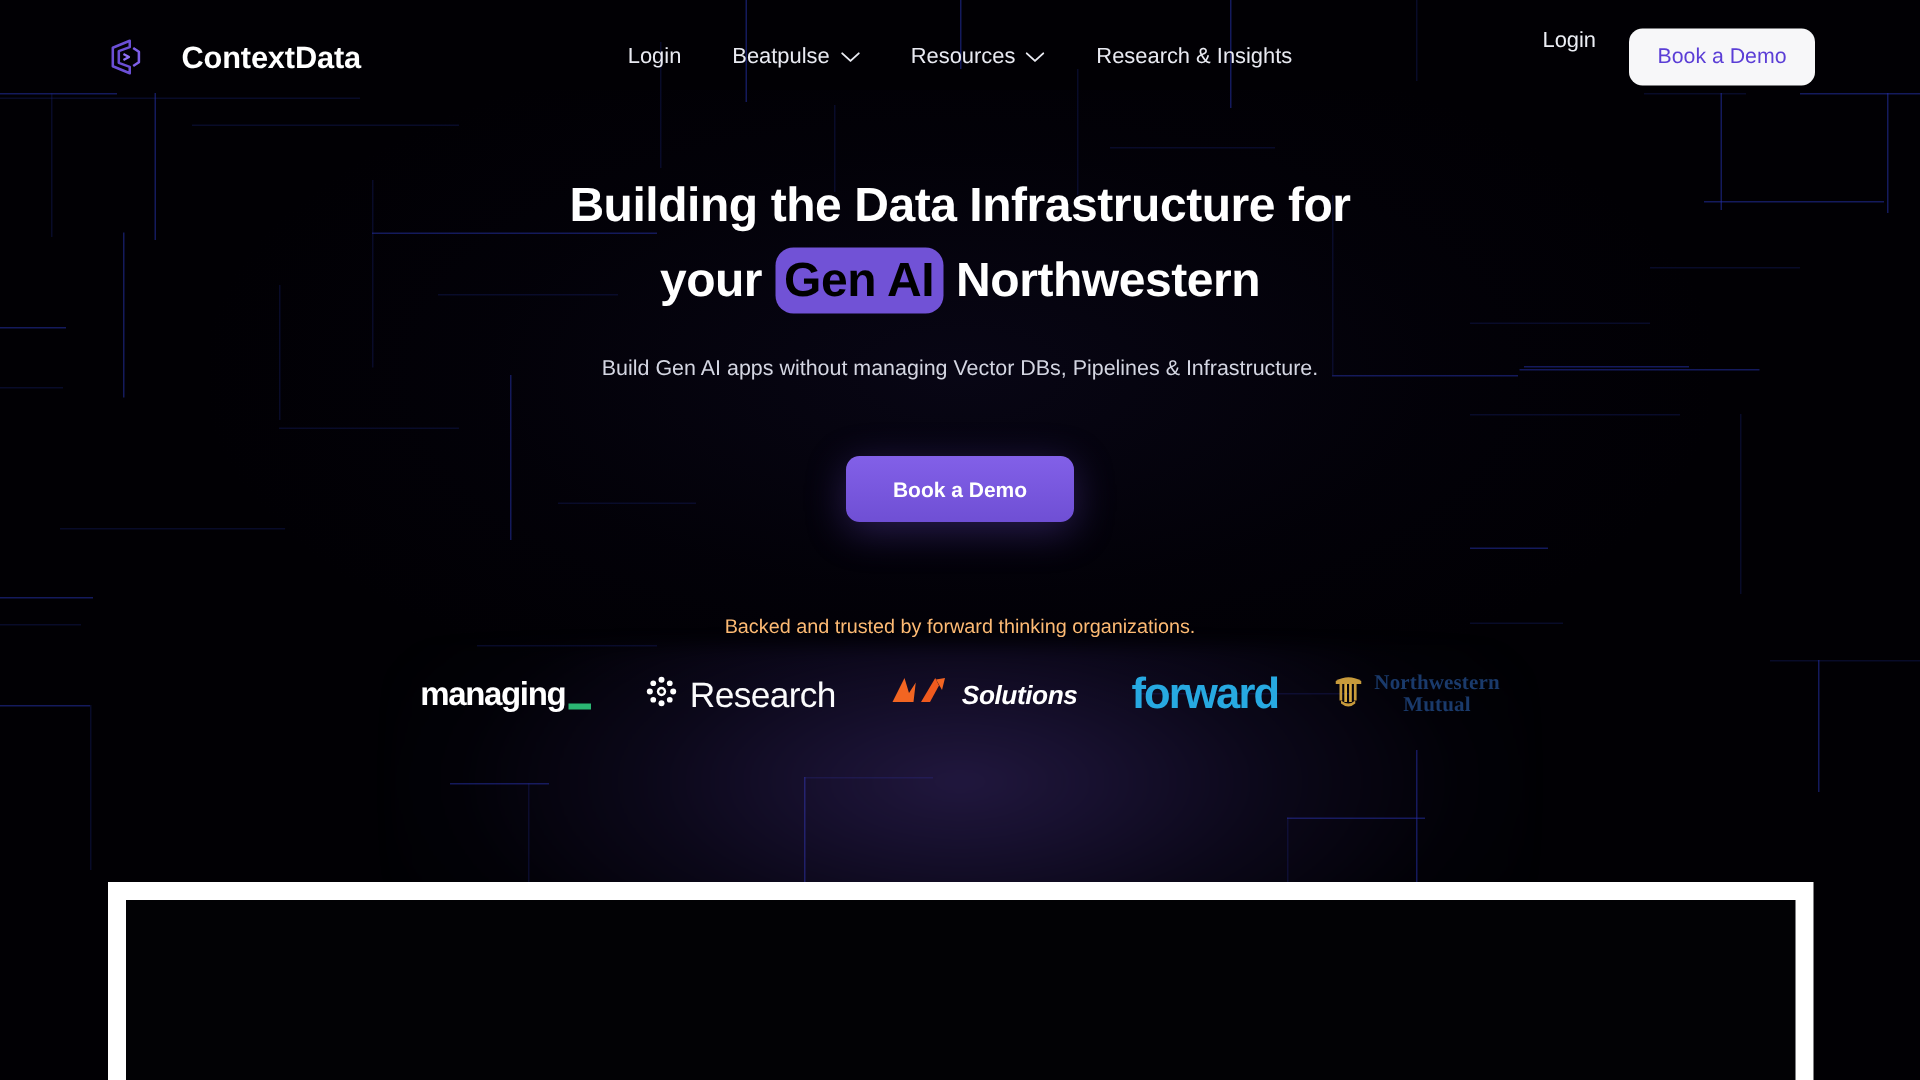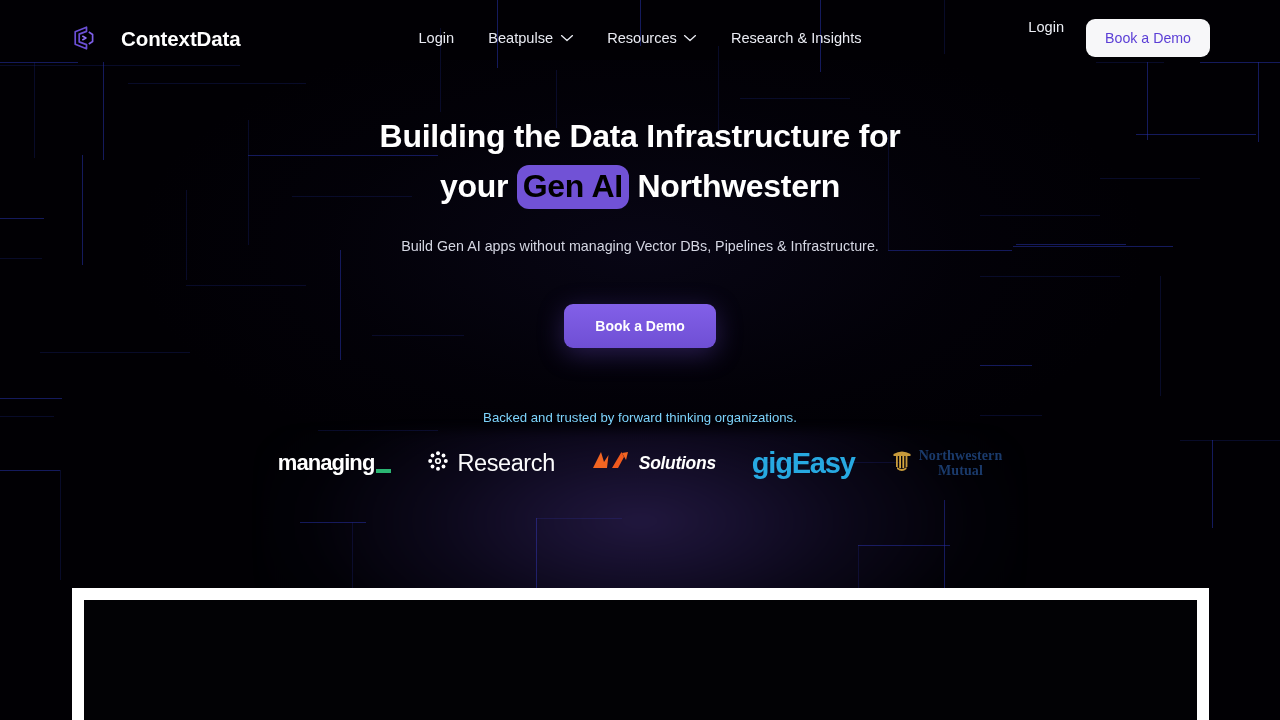--- a/index.html
+++ b/index.html
@@ -97,21 +97,21 @@
     color:#ffffff; font-size:14px; font-weight:600;
     padding:14px 31px; border:none; border-radius:9px;
     cursor:pointer;
     font-family:"Liberation Sans", sans-serif;
     box-shadow:0 6px 26px rgba(110,78,212,.34);
   }
 
   
   .trusted-label {
     margin-top:62px; text-align:center;
-    color:#7dd3fc; font-size:13.2px;
+    color:#fdba74; font-size:13.2px;
   }
   .logo-row {
     margin-top:22px;
     display:flex; align-items:center; justify-content:center; gap:36px;
   }
   .logo-item { display:flex; align-items:center; gap:8px; }
 
   .lg-techstars {
     color:#ffffff; font-size:22px; font-weight:700; letter-spacing:-0.9px;
     display:flex; align-items:flex-end; gap:2px;
@@ -307,21 +307,21 @@
           <svg width="40" height="24" viewBox="0 0 40 24">
             <path d="M2 19 L10 3 L13 13 L17.5 6 L16 19 Z" fill="#f26522"></path>
             <path d="M21 19 L30.5 3 L33 8 L27 19 Z" fill="#f05a1e"></path>
             <path d="M31 4 L37 3 L35 11 Z" fill="#f26522"></path>
           </svg>
         </span>
         <span class="lg-beatpulse">Solutions</span>
       </div>
 
       <div class="logo-item">
-        <span class="lg-gigeasy">gigEasy</span>
+        <span class="lg-gigeasy">forward</span>
       </div>
 
       <div class="logo-item lg-nm">
         <span>
           <svg width="22" height="26" viewBox="0 0 22 26">
             <path d="M2.5 6 Q11 1 19.5 6 L19.5 8 L2.5 8 Z" fill="#c79a3b"></path>
             <rect x="5" y="8" width="1.8" height="11" fill="#c79a3b"></rect>
             <rect x="8.2" y="8" width="1.8" height="12" fill="#d8a93f"></rect>
             <rect x="11.4" y="8" width="1.8" height="12" fill="#d8a93f"></rect>
             <rect x="14.6" y="8" width="1.8" height="11" fill="#c79a3b"></rect>

